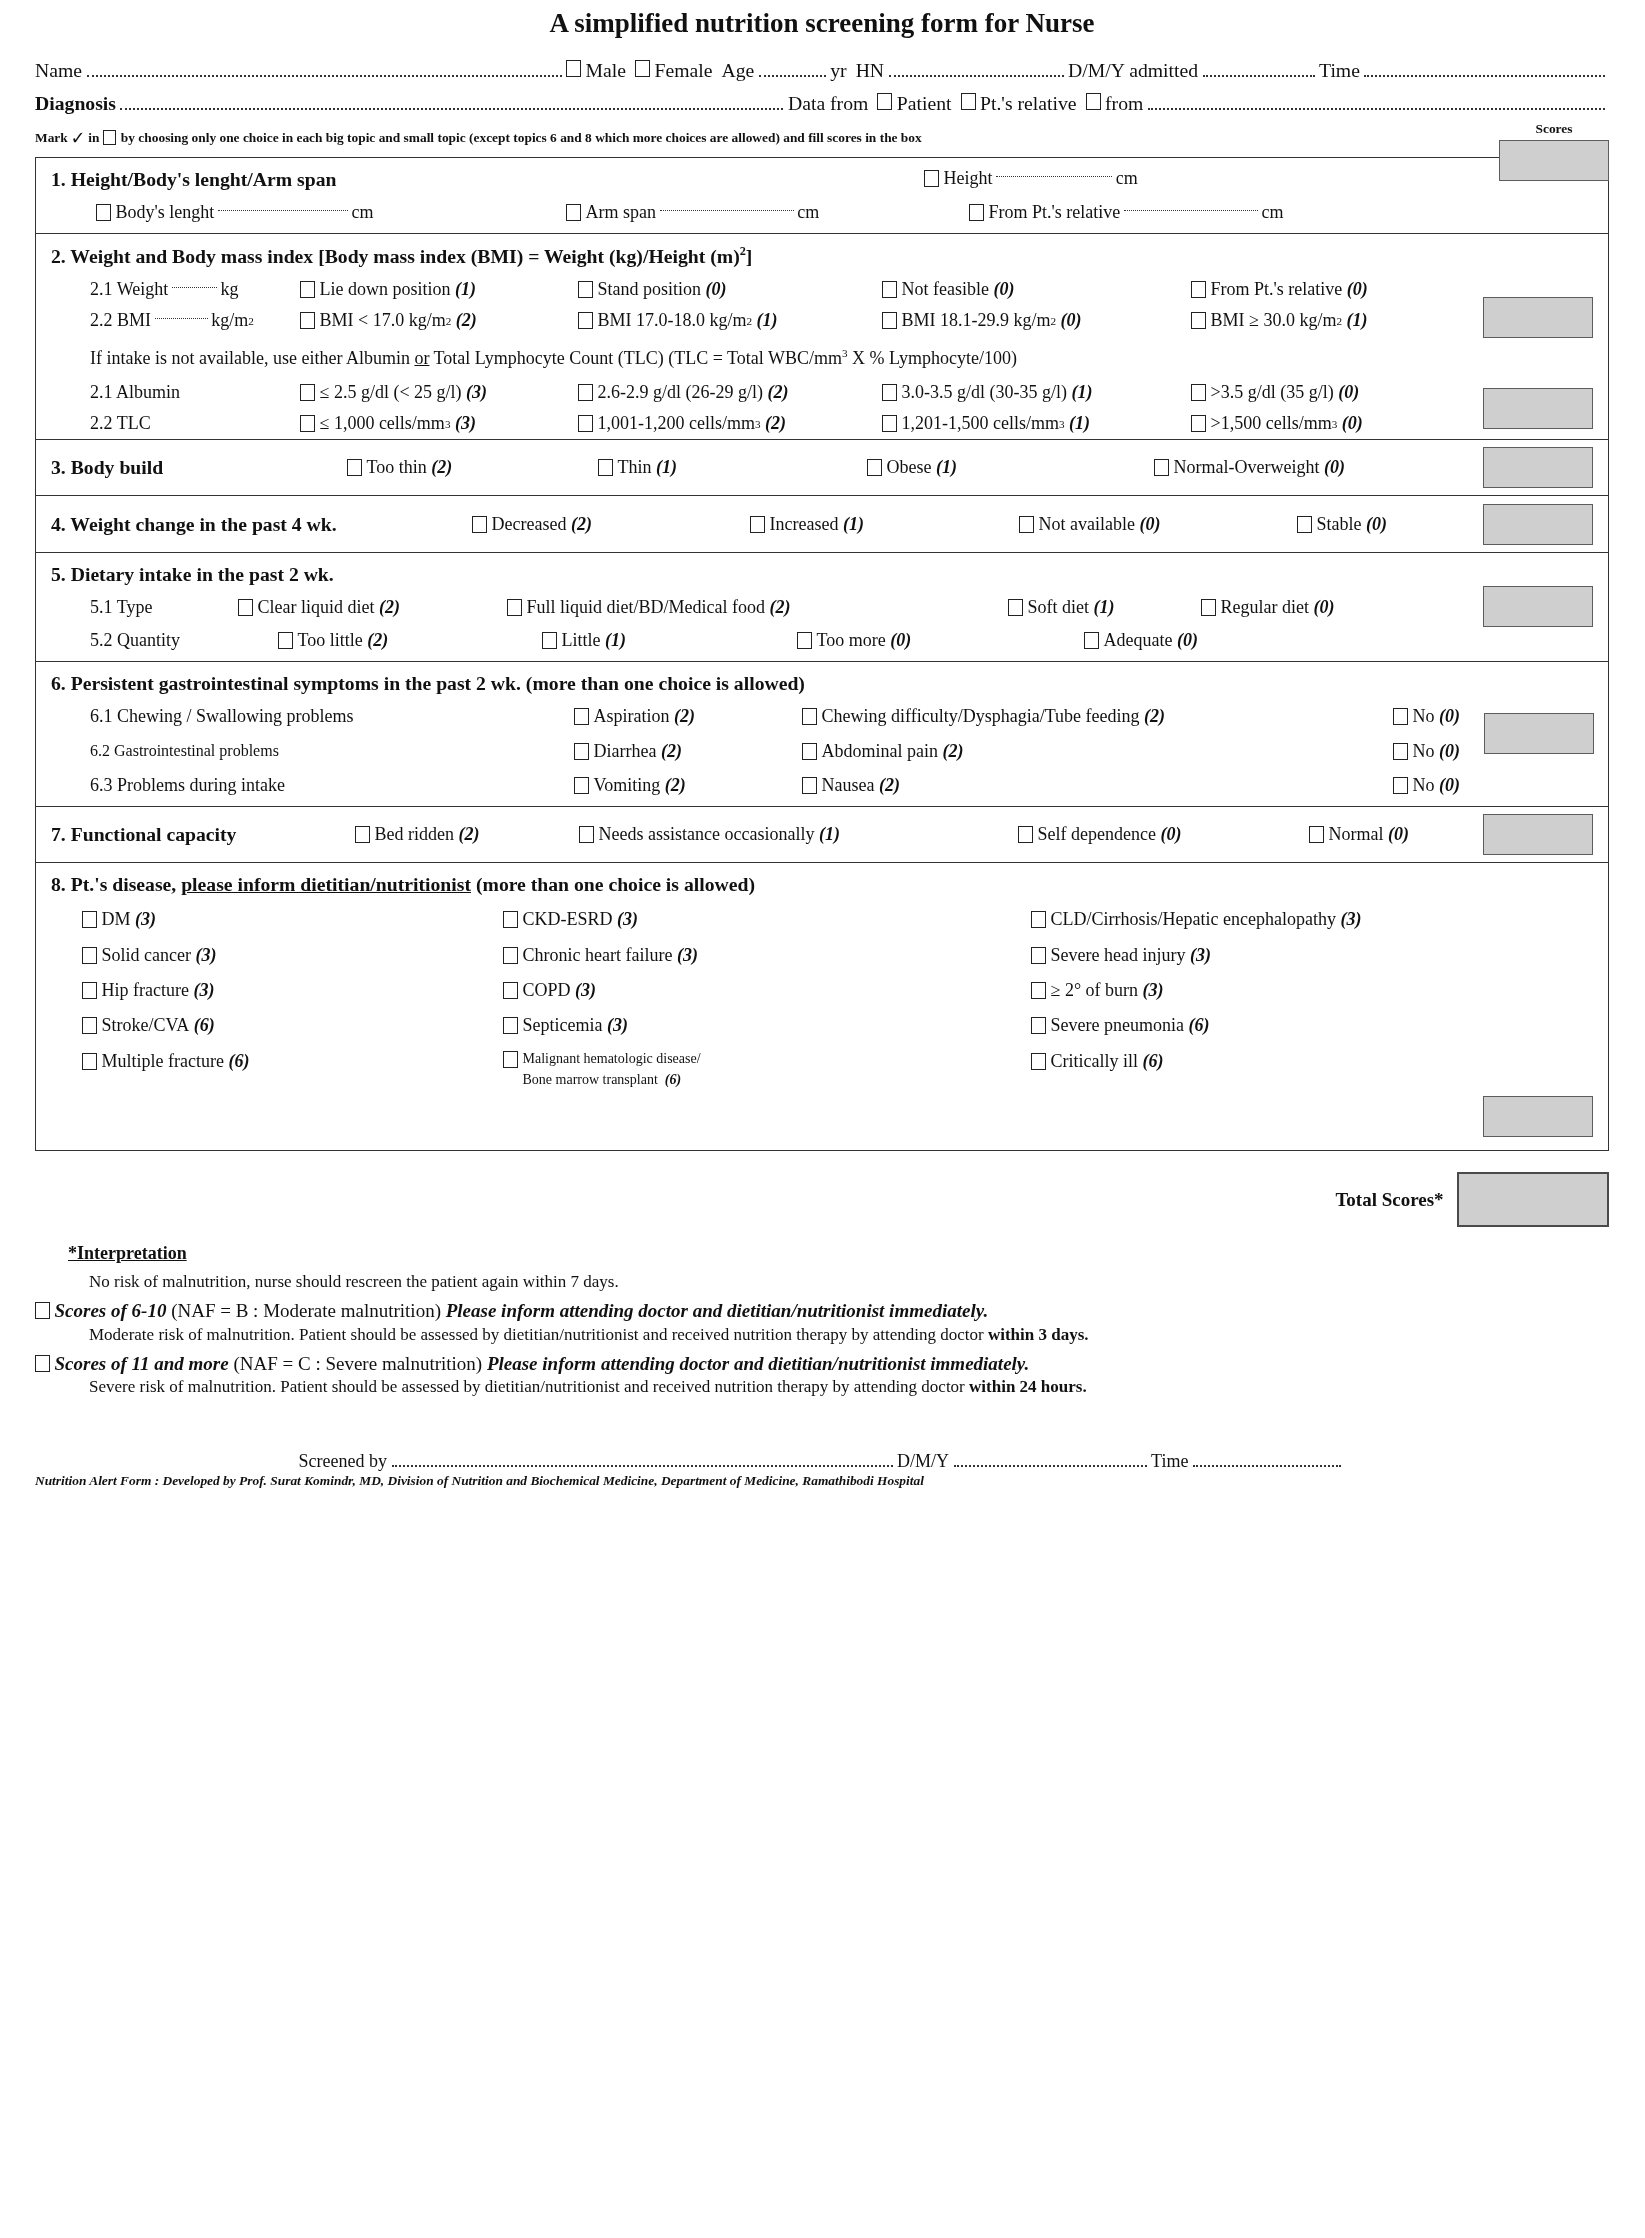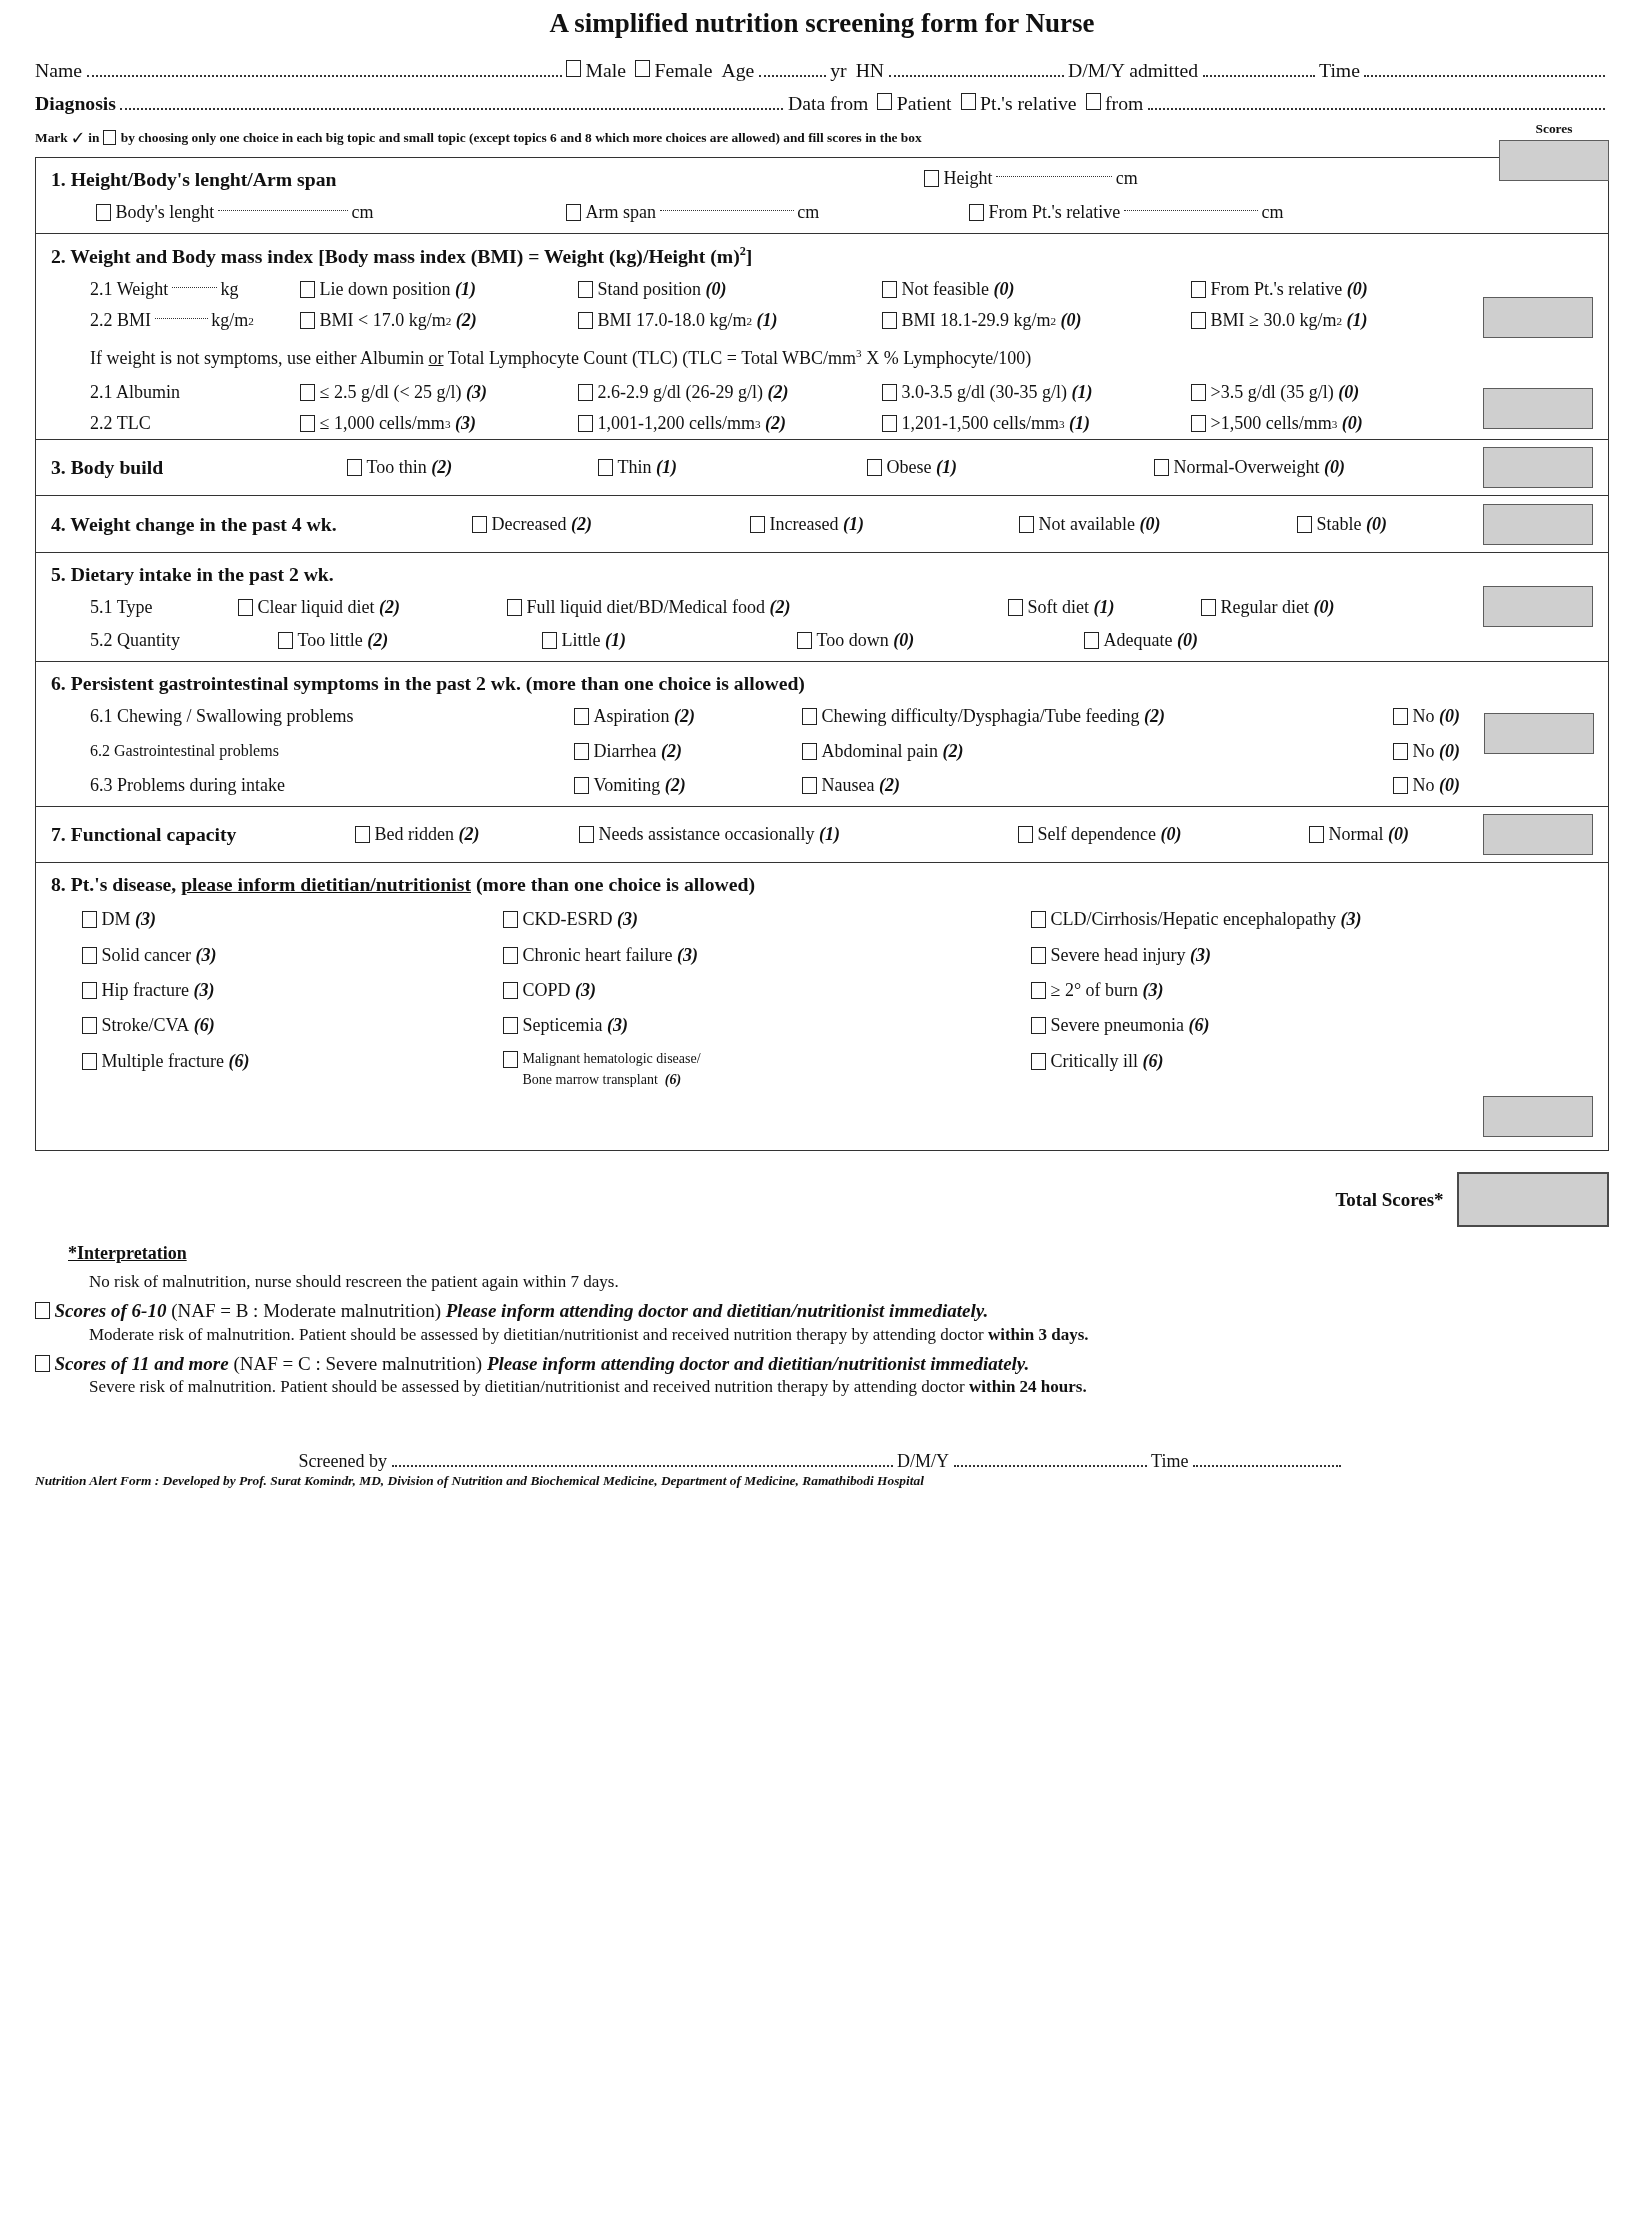--- a/index.html
+++ b/index.html
@@ -251,21 +251,21 @@
                     <sup>2</sup>
                 <span class="sc">&nbsp;</span>
                     <span class="sc">(1)</span>
               </div>
             </div>
           </div>
           <div class="right" style="flex:0 0 0px"></div>
         </div>
 
         <div style="font-size:18px;padding-left:39px;margin-top:16px;white-space:nowrap">
-          <span>If weight is not symptoms, use either Albumin </span><span class="underline">or</span><span> Total Lymphocyte Count (TLC) (TLC = Total WBC/mm</span><sup>3</sup><span> X % Lymphocyte/100)</span>
+          <span>If intake is not available, use either Albumin </span><span class="underline">or</span><span> Total Lymphocyte Count (TLC) (TLC = Total WBC/mm</span><sup>3</sup><span> X % Lymphocyte/100)</span>
         </div>
 
         <div class="withscore" style="margin-top:12.5px">
           <div class="left">
             <div class="row">
               <div style="flex:0 0 210px;padding-left:39px;font-size:18px">2.1 Albumin</div>
               <div class="opt" style="flex:0 0 278px">
                 <span class="cb"></span>
                 <span class="txt">≤ 2.5 g/dl (&lt; 25 g/l)</span>
                 <span class="sc">&nbsp;</span>
@@ -444,21 +444,21 @@
                   <span class="sc">(2)</span>
             </div>
             <div class="opt" style="flex:0 0 255px">
               <span class="cb"></span>
               <span class="txt">Little</span>
               <span class="sc">&nbsp;</span>
                   <span class="sc">(1)</span>
             </div>
             <div class="opt" style="flex:0 0 287px">
               <span class="cb"></span>
-              <span class="txt">Too down</span>
+              <span class="txt">Too more</span>
               <span class="sc">&nbsp;</span>
                   <span class="sc">(0)</span>
             </div>
             <div class="opt">
               <span class="cb"></span>
               <span class="txt">Adequate</span>
               <span class="sc">&nbsp;</span>
                   <span class="sc">(0)</span>
             </div>
           </div>

